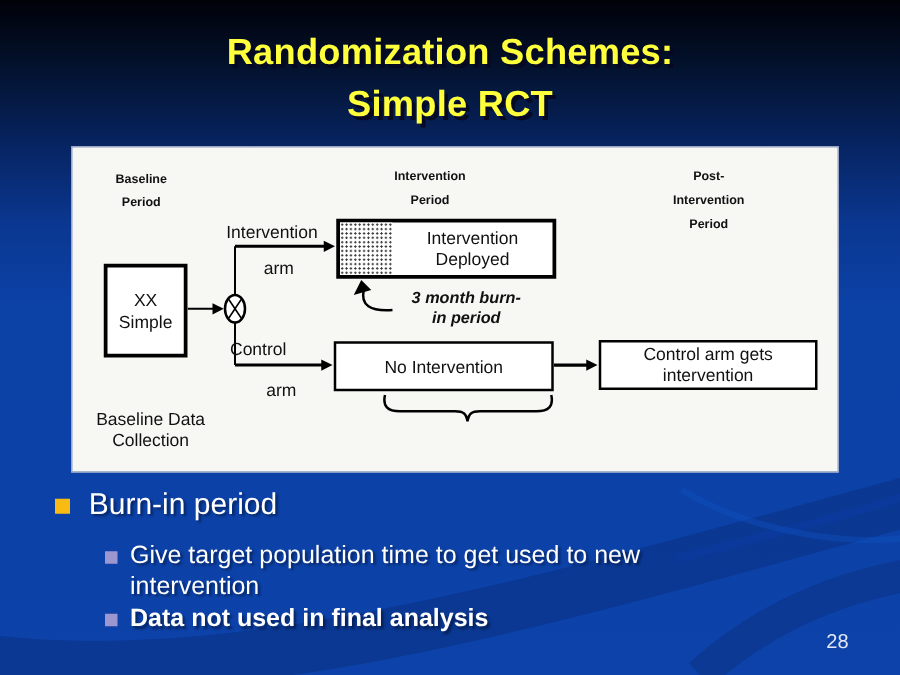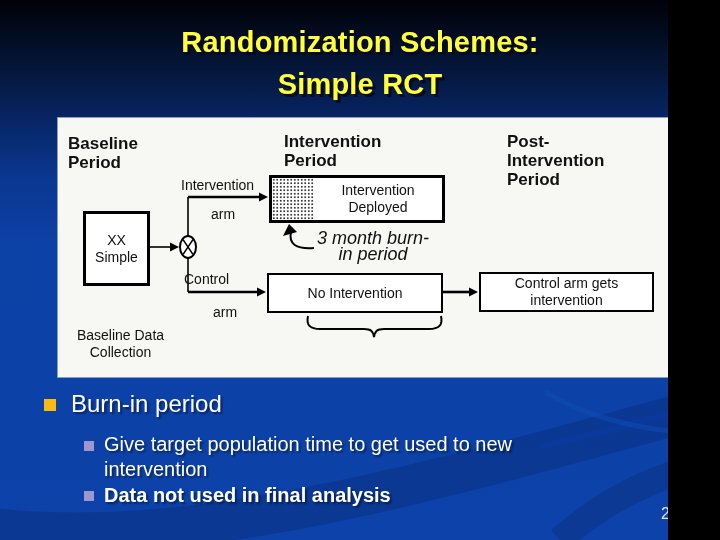--- a/index.html
+++ b/index.html
@@ -1,52 +1,53 @@
 <!DOCTYPE html>
 <html><head>
 <meta charset="utf-8">
 <style>
   html,body{margin:0;padding:0;background:#000;}
   #slide{
-    position:relative;width:668px;height:540px;overflow:hidden;
+    position:relative;width:720px;height:540px;overflow:hidden;
     font-family:"Liberation Sans",sans-serif;
     background:linear-gradient(180deg,#010108 0%,#03122e 10%,#072564 22%,#0a3790 33%,#0c41a6 45%,#0c42a9 100%);
   }
   #swirls{position:absolute;left:0;top:0;width:720px;height:540px;}
   .title{
     position:absolute;left:0;top:21px;width:720px;text-align:center;
     color:#ffff3b;font-size:29px;font-weight:bold;line-height:42px;
     text-shadow:3px 3px 0 rgba(8,8,34,0.92);
     white-space:pre-line;letter-spacing:0.2px;
   }
   #panel{
     position:absolute;left:57px;top:117px;width:614px;height:261px;
     background:#f7f7f4;border:1px solid #8d9cc0;box-sizing:border-box;
     color:#111;
   }
   .pre{white-space:pre-line;}
   .hd{
-    position:absolute;font-weight:bold;font-size:17px;line-height:19px;
+    position:absolute;font-weight:bold;font-size:10px;line-height:19px;
+    text-align:center;
   }
   .lbl{position:absolute;font-size:14px;line-height:16px;text-align:center;}
   .dbox{
     position:absolute;background:#fff;border:3px solid #000;box-sizing:border-box;
     display:flex;align-items:center;justify-content:center;text-align:center;
     font-size:14px;line-height:17px;
   }
   .thin{border-width:2.5px;}
   #deployed-box{padding:0;display:flex;align-items:stretch;justify-content:flex-start;}
   #stipple{
     width:42px;flex:0 0 42px;
     background-image:radial-gradient(#3a3a3a 0.9px,transparent 1px);
     background-size:3.5px 3.5px;background-color:#fff;
   }
   #deployed-text{flex:1;display:flex;align-items:center;justify-content:center;}
   .burnin{
-    position:absolute;font-weight:normal;font-style:italic;font-size:18px;
+    position:absolute;font-weight:bold;font-style:italic;font-size:13px;
     line-height:16px;text-align:center;
   }
   #conn{position:absolute;left:0;top:0;width:614px;height:261px;}
   .bullet-sq{position:absolute;}
   .b-main-text{
     position:absolute;color:#ffffff;font-size:24px;line-height:30px;
     text-shadow:2px 2px 2px rgba(0,0,12,0.45);
   }
   .b-sub-text{
     position:absolute;color:#ffffff;font-size:20px;line-height:25px;

